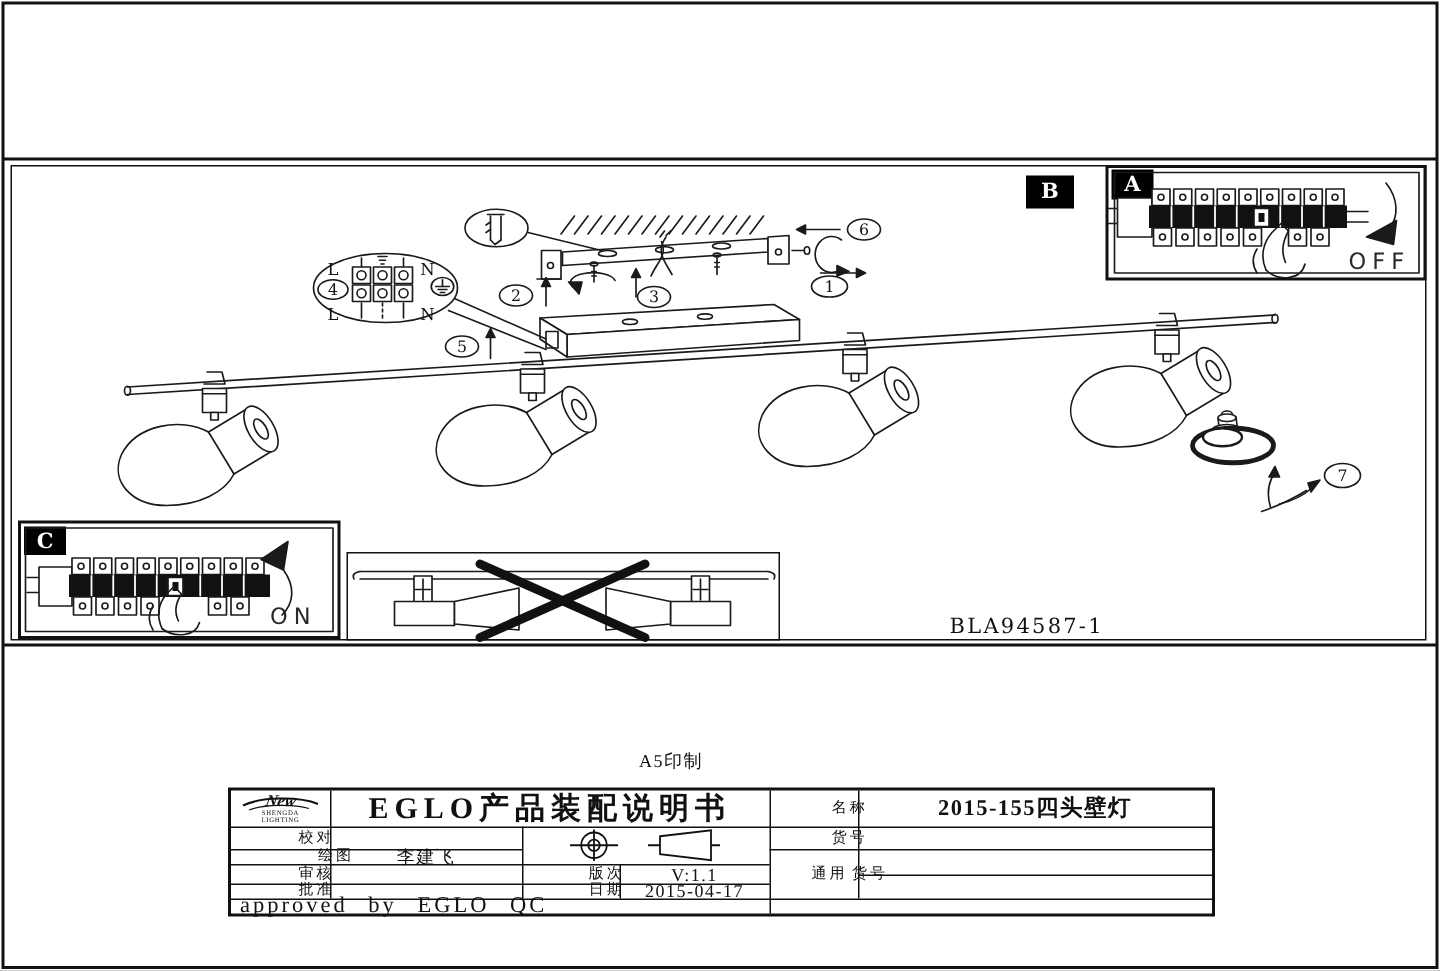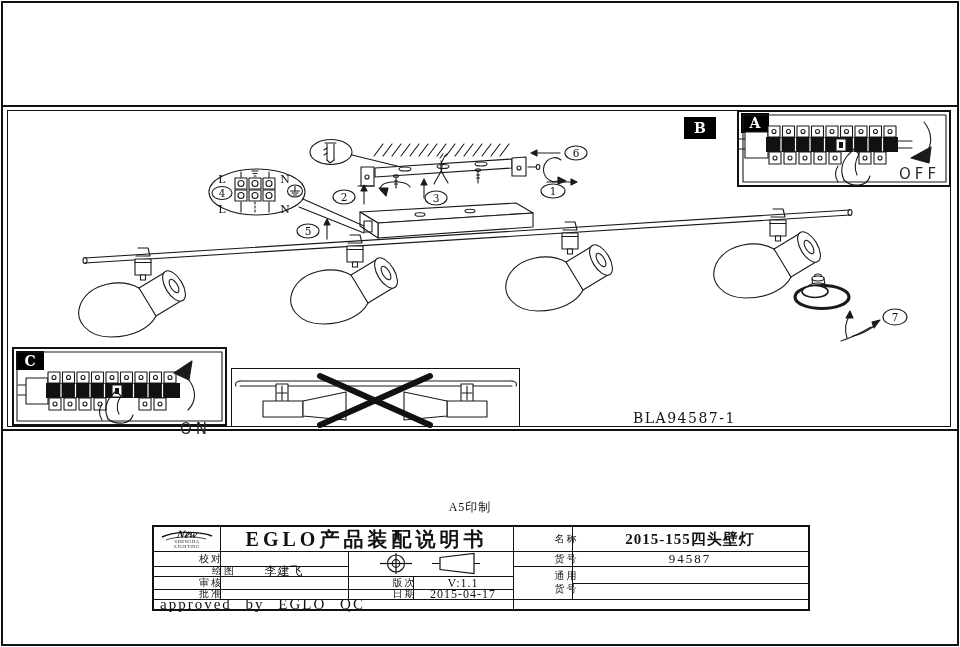--- a/index.html
+++ b/index.html
@@ -14,21 +14,21 @@
              font-family:"DejaVu Serif",serif;font-size:14px;font-weight:bold;}
   .cad-caps{font-family:"DejaVu Sans","Liberation Sans",sans-serif;font-size:15px;
             letter-spacing:4px;color:#2a2a2a;}
   .cell{display:flex;align-items:center;justify-content:center;line-height:1;overflow:visible;white-space:nowrap;}
   .lbl{font-size:10px;letter-spacing:2px;margin-left:24px;}
   .doc-title{font-size:20px;letter-spacing:4px;font-weight:bold;}
   .val{font-size:12px;letter-spacing:1px;}
   .name-val{font-size:15px;font-weight:bold;letter-spacing:1px;}
   .approved{justify-content:flex-start;padding-left:6px;font-size:15px;letter-spacing:2px;word-spacing:8px;}
   .partcode{font-family:"DejaVu Serif",serif;font-size:14px;letter-spacing:1.5px;}
-  .printnote{font-size:12px;letter-spacing:1px;text-align:center;}
+  .printnote{font-size:12px;letter-spacing:1px;}
   .logo{display:flex;flex-direction:column;align-items:center;justify-content:center;line-height:1;}
   .logo .nw{font-style:italic;font-size:11px;font-weight:bold;transform:skewX(-12deg);}
   .logo .sub{font-size:4.5px;letter-spacing:0.5px;}
   svg{position:absolute;left:0;top:0;pointer-events:none;}
   svg *{vector-effect:non-scaling-stroke;}
 </style>
 </head>
 <body>
 
 <div class="page">
@@ -47,21 +47,21 @@
       <span>B</span>
     </div>
   <div class="abs blk-label" style="left:741px;top:113px;width:28px;height:20px;">
       <span>A</span>
     </div>
   <div class="abs blk-label" style="left:16px;top:351px;width:28px;height:19px;">
       <span>C</span>
     </div>
 
   <div class="abs cad-caps" style="left:899px;top:165px;">OFF</div>
-  <div class="abs cad-caps" style="left:180px;top:402px;margin-top:18px;">ON</div>
+  <div class="abs cad-caps" style="left:180px;top:402px;">ON</div>
 
   <div class="abs partcode" style="left:633px;top:410px;">BLA94587-1</div>
   <div class="abs printnote" style="left:426px;top:499px;width:88px;">A5印制</div>
 
   <svg width="960" height="647" viewBox="0 0 960 647" stroke="#1a1a1a" stroke-width="1.1" fill="none" stroke-linecap="round" stroke-linejoin="round">
     <defs>
       <g id="lamp-shape">
         <path d="M -4,29 C -22,19 -52,24 -62,44 C -70,62 -55,78 -32,78 C -10,78 7,69 13,57 C 8,47 2,36 -4,29 Z" fill="#fff"></path>
         <polygon points="22.5,13 39.5,41 13,57 -4,29" fill="#fff"></polygon>
         <ellipse cx="31" cy="27" rx="17" ry="8.5" transform="rotate(59 31 27)" fill="#fff"></ellipse>
@@ -455,22 +455,21 @@
       <line x1="84" y1="12.5" x2="132" y2="12.5"></line>
       <polygon points="92,6.5 126,2.5 126,22.5 92,18.5" fill="#fff"></polygon>
     </svg>
 
     <div class="abs cell lbl" style="left:194px;top:49px;width:65px;height:13px;">版次</div>
     <div class="abs cell val" style="left:259px;top:49px;width:100px;height:13px;">V:1.1</div>
     <div class="abs cell lbl" style="left:194px;top:62px;width:65px;height:10px;">日期</div>
     <div class="abs cell val" style="left:259px;top:62px;width:100px;height:10px;">2015-04-17</div>
 
     <div class="abs cell lbl" style="left:359px;top:24px;width:59px;height:15px;">货号</div>
-    <div class="abs cell val" style="left:418px;top:24px;width:236px;height:15px;letter-spacing:2px;font-size:13px;">94587</div>
-    <div class="abs cell lbl" style="left:359px;top:39px;width:59px;height:33px;flex-direction:column;gap:3px;">
+    <div class="abs cell lbl" style="left:359px;top:39px;width:59px;height:33px;flex-direction:row;gap:3px;">
       <span>通用</span>
       <span>货号</span>
     </div>
 
     <div class="abs cell approved" style="left:0;top:72px;width:359px;height:10px;">approved by EGLO QC</div>
   </div>
 
 </div>
 
 </body></html>

